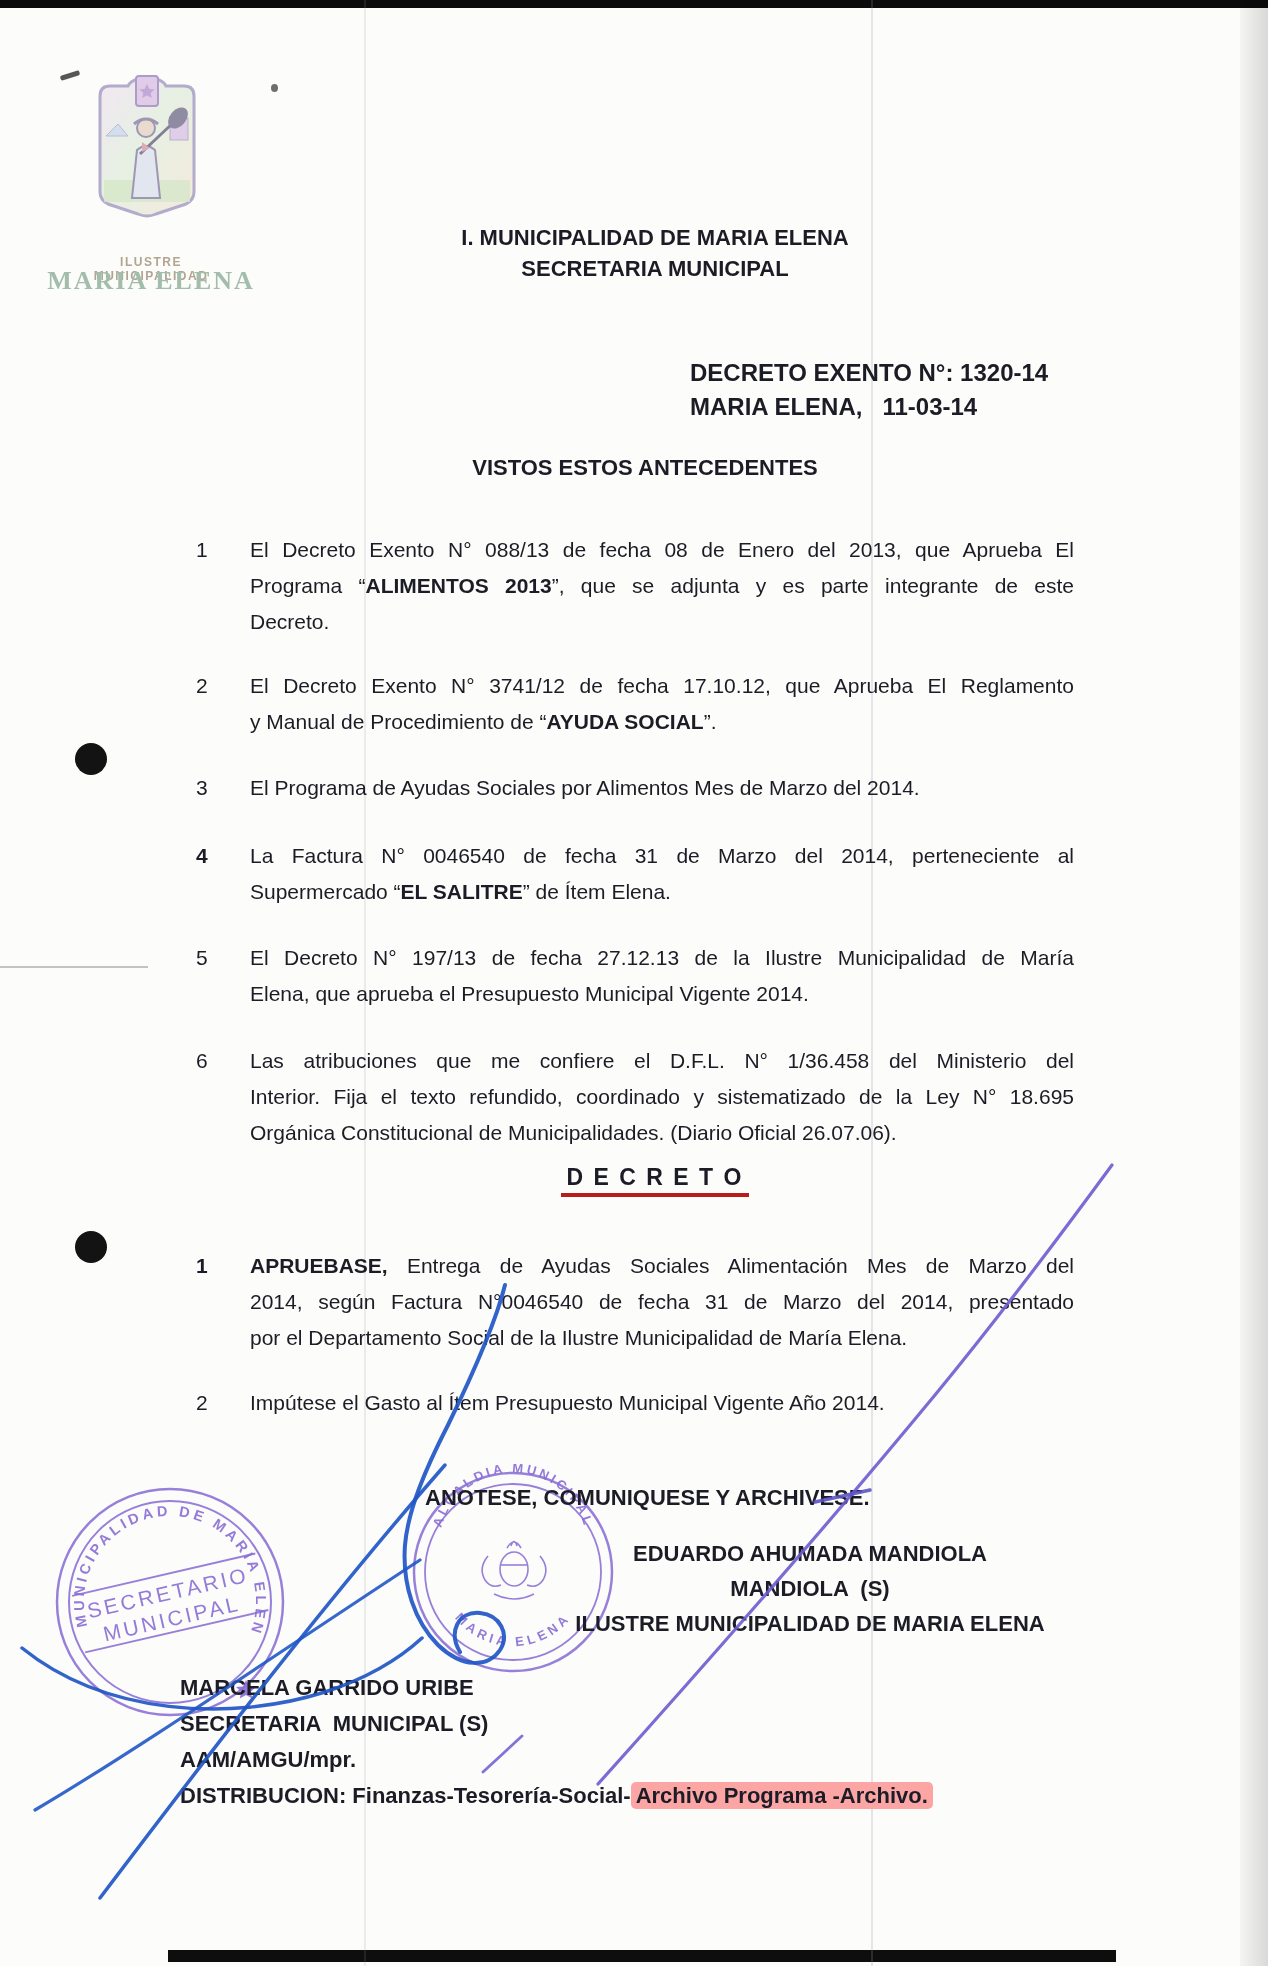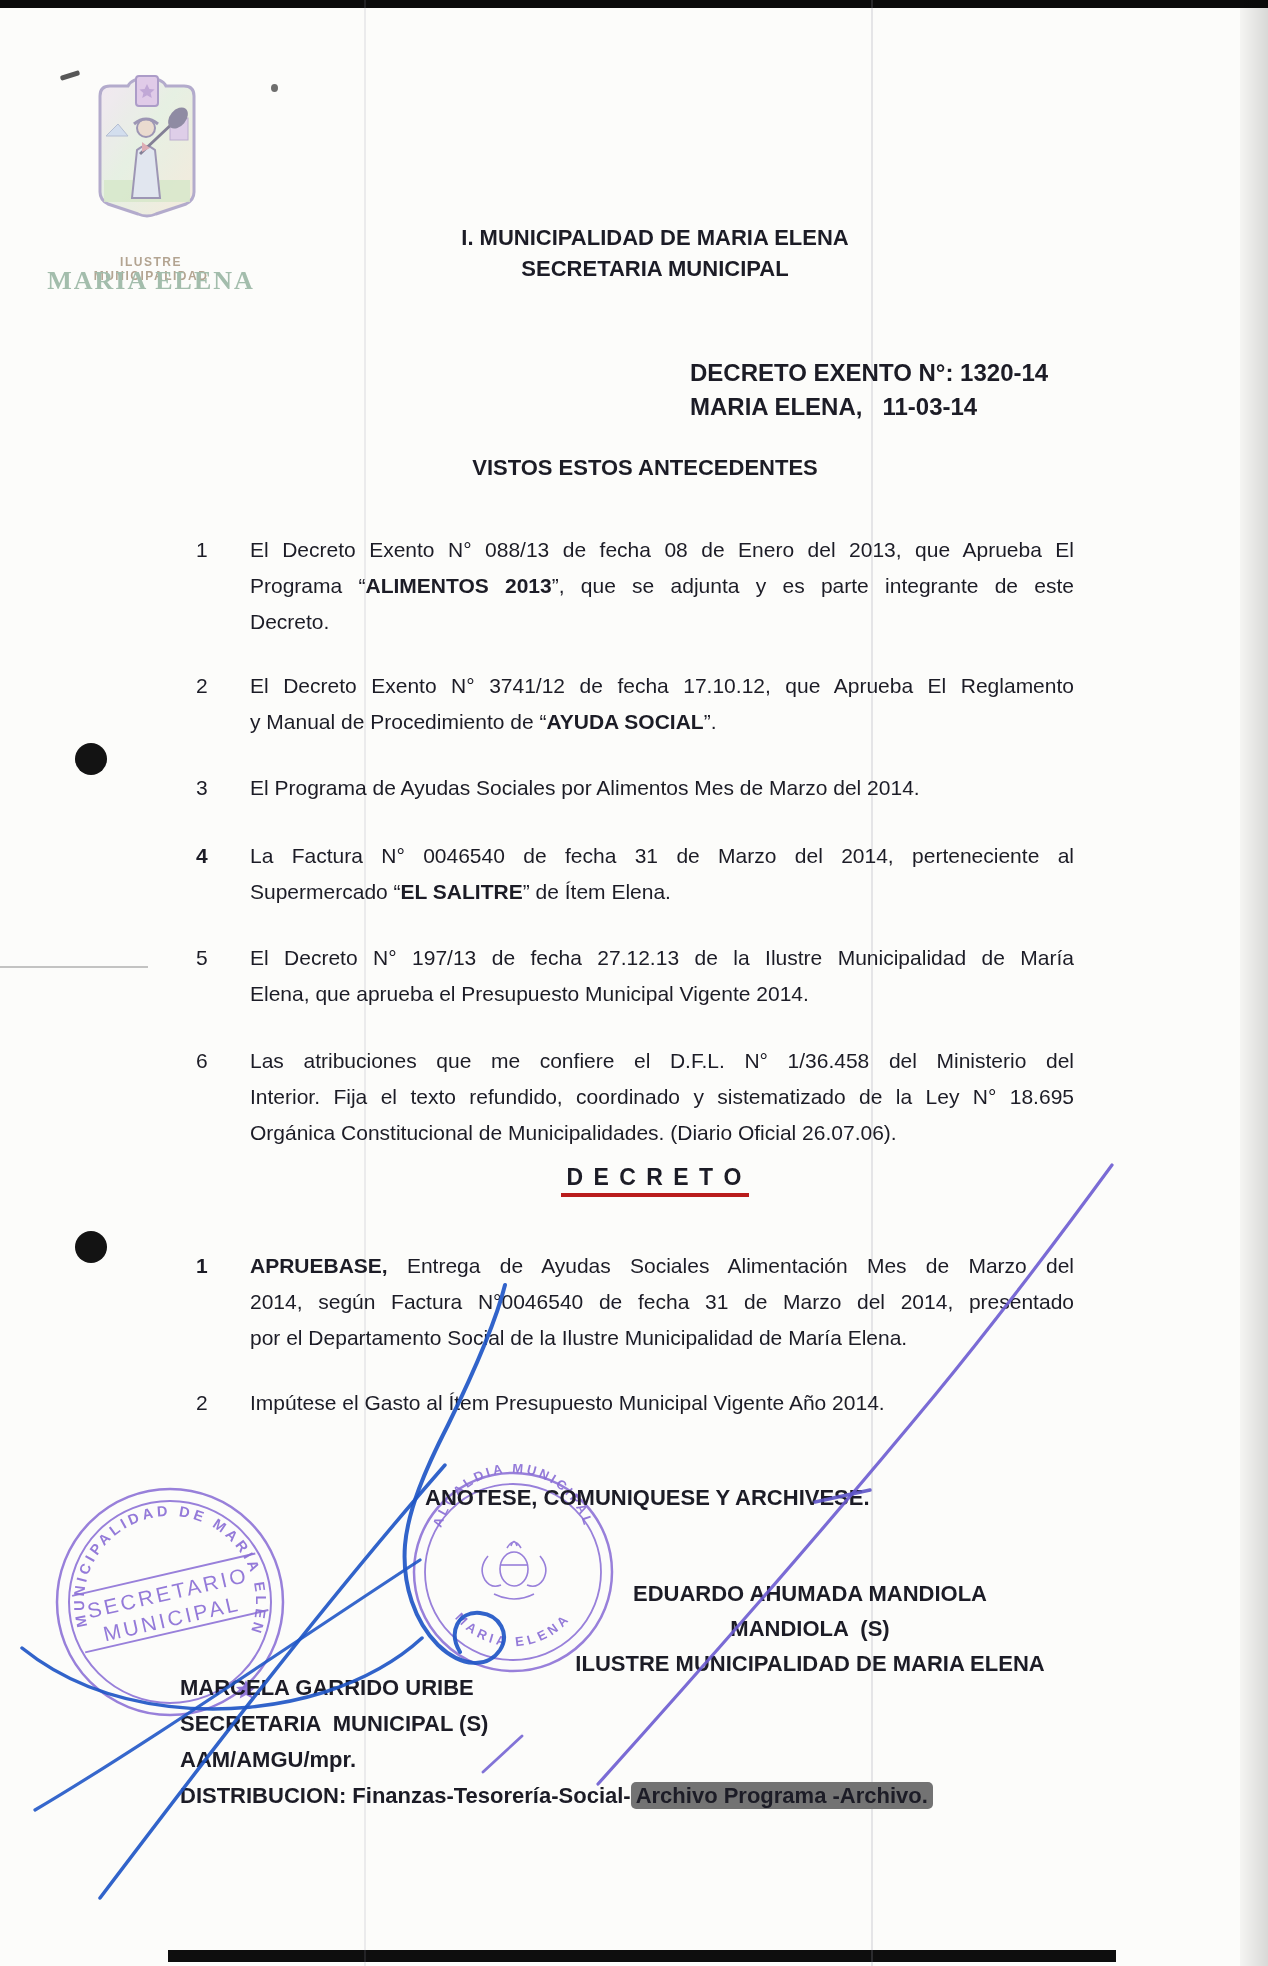--- a/index.html
+++ b/index.html
@@ -31,23 +31,23 @@
   
   .item{left:196px;width:878px;font-size:21px;line-height:36px;}
   .item .num{position:absolute;left:0;top:0;}
   .item .txt{margin-left:54px;}
   .jline{text-align:justify;text-align-last:justify;}
   .jlast{text-align:left;}
   .b{font-weight:bold;}
   .decreto-heading-wrap{left:380px;top:1164px;width:550px;text-align:center;}
   .decreto-heading{display:inline-block;font-weight:bold;font-size:23px;letter-spacing:2px;border-bottom:4px solid #b91c1c;padding:0 6px 2px 6px;white-space:pre;}
   .anotese{left:425px;top:1470px;font-weight:bold;font-size:22px;margin-top:15px;}
-  .sig-right{left:545px;top:1576px;width:530px;text-align:center;font-weight:bold;font-size:22px;line-height:35px;}
+  .sig-right{left:545px;top:1536px;width:530px;text-align:center;font-weight:bold;font-size:22px;line-height:35px;}
   .sig-left{left:180px;top:1670px;font-weight:bold;font-size:22px;line-height:36px;}
-  .hl{background:#737373;border-radius:5px;padding:1px 5px;}
+  .hl{background:#fca5a5;border-radius:5px;padding:1px 5px;}
   svg{display:block;}
   .overlay{pointer-events:none;}
 </style>
 </head>
 <body>
 
 <div class="page">
 
   <div class="abs bar-top"></div>
   <div class="abs bar-bottom"></div>

